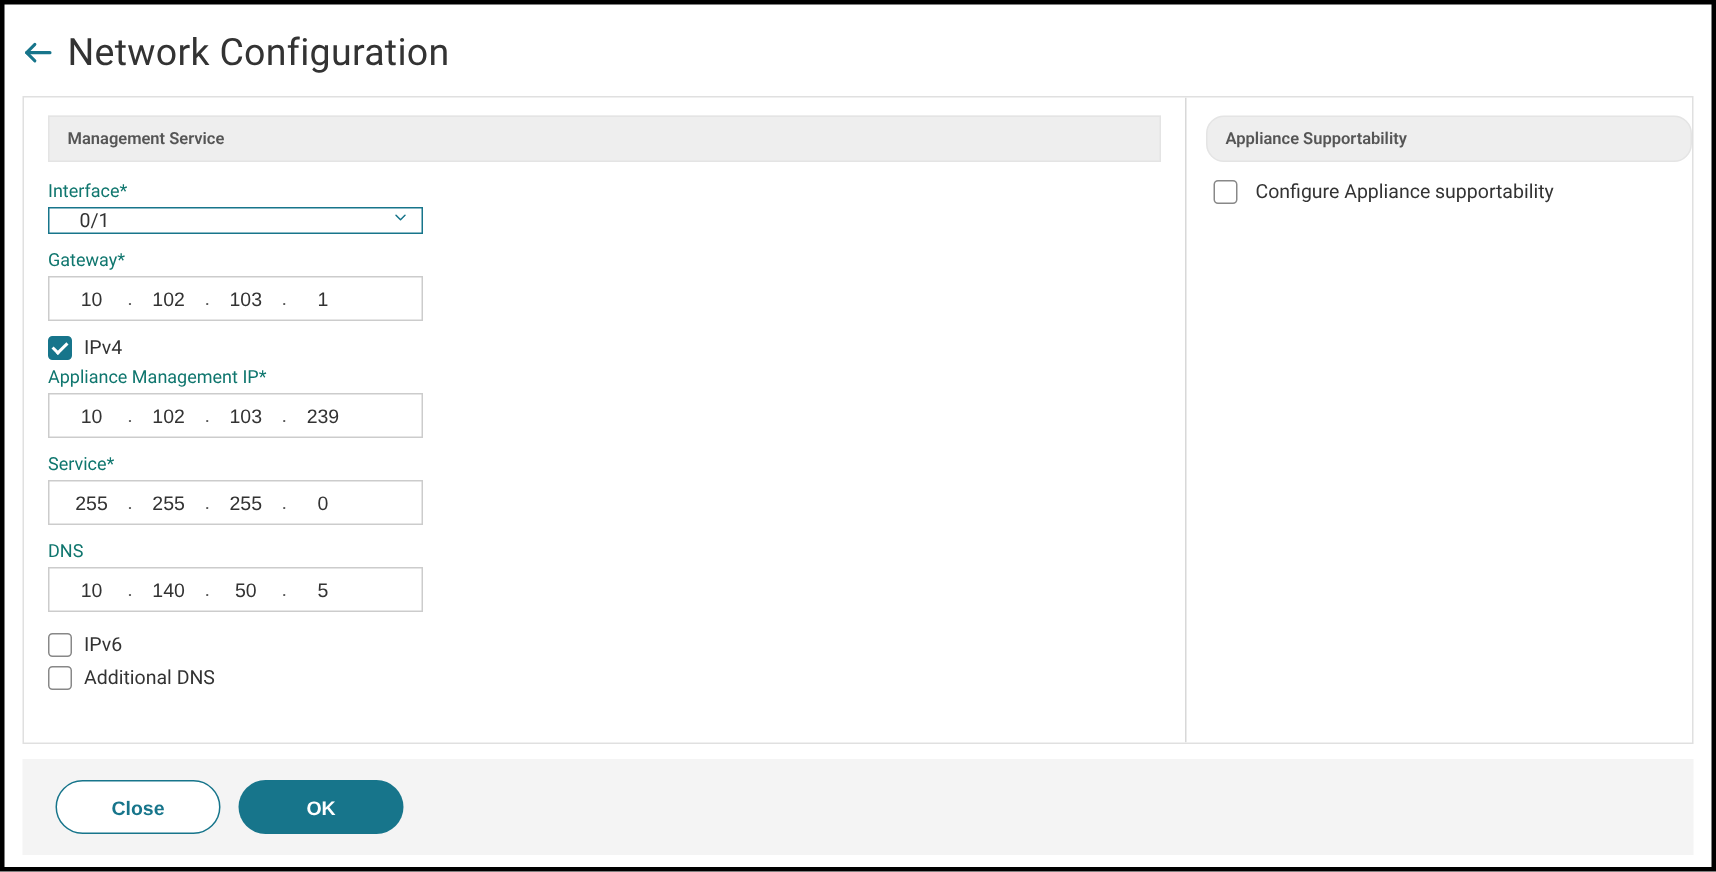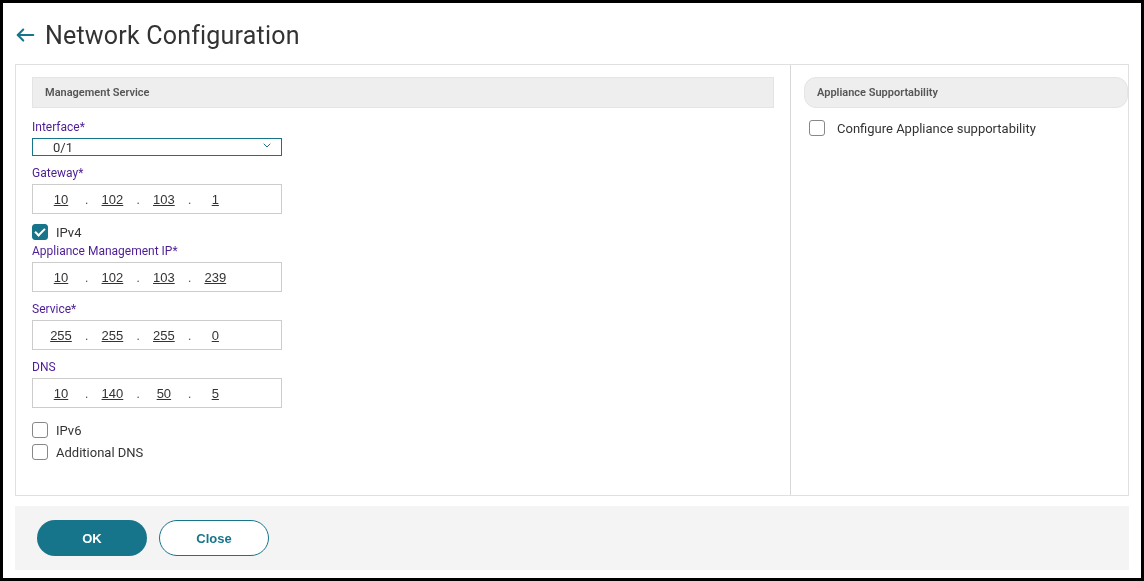--- a/index.html
+++ b/index.html
@@ -58,21 +58,21 @@
       border: 1px solid #e4e4e4;
     }
     .right-panel .section-header {
       margin-left: -3px;
       margin-right: -16px;
       border-radius: 12px;
     }
     .field-group { margin-bottom: 10px; }
     .field-label {
       font-size: 12px;
-      color: #4c1d95;
+      color: #0f766e;
       margin-bottom: 4px;
       display: block;
     }
     .select-wrap {
       width: 250px;
       position: relative;
     }
     .select-box {
       width: 100%;
       height: 18px;
@@ -103,21 +103,20 @@
       background: #fff;
     }
     .ip-seg {
       width: 44px;
       border: none;
       text-align: center;
       font-size: 13px;
       color: #333;
       outline: none;
       background: transparent;
-      text-decoration: underline;
     }
     .ip-dot {
       color: #555;
       padding: 0 2px;
       user-select: none;
     }
     .checkbox-row {
       display: flex;
       align-items: flex-end;
       gap: 8px;
@@ -290,15 +289,15 @@
   <div class="right-panel">
     <div class="section-header">Appliance Supportability</div>
     <div class="right-check">
       <span class="cbox"></span>
       <span class="checkbox-label">Configure Appliance supportability</span>
     </div>
   </div>
 </div>
 
 <div class="footer">
+  <button class="btn btn-secondary">Close</button>
   <button class="btn btn-primary">OK</button>
-  <button class="btn btn-secondary">Close</button>
 </div>
 
 </body></html>

